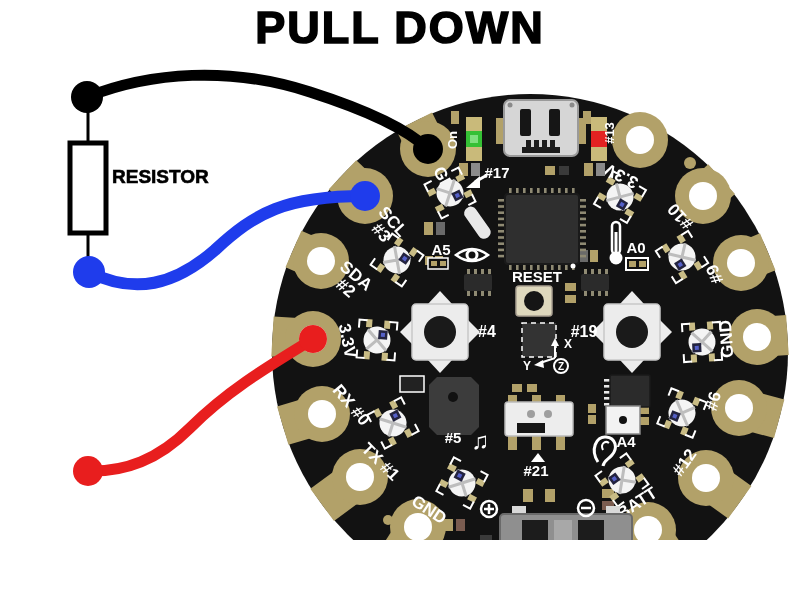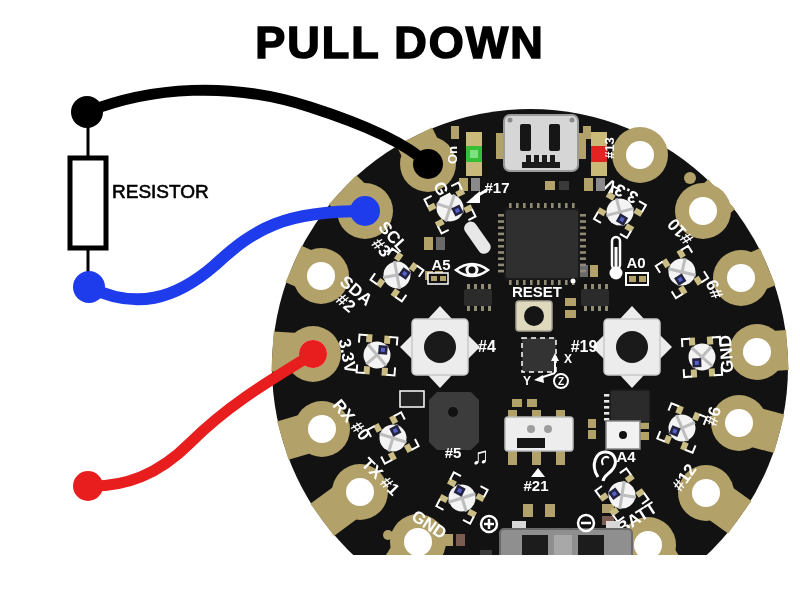--- a/index.html
+++ b/index.html
@@ -1,21 +1,21 @@
 <!DOCTYPE html>
 <html><head>
 <meta charset="utf-8">
 <style>
   html,body{margin:0;padding:0;background:#ffffff;}
   .canvas{position:relative;width:800px;height:540px;background:#ffffff;overflow:hidden;
-          font-family:"Liberation Sans",sans-serif;margin-top:15px;}
+          font-family:"Liberation Sans",sans-serif;}
   .title{position:absolute;top:2px;left:0;width:100%;text-align:center;
          font-size:45px;font-weight:bold;letter-spacing:2px;color:#000;
          -webkit-text-stroke:1.6px #000;}
-  .res-label{position:absolute;left:112px;top:166px;font-size:19px;font-weight:normal;
+  .res-label{position:absolute;left:112px;top:166px;font-size:19px;font-weight:bold;
              color:#000;-webkit-text-stroke:0.6px #000;}
   svg{position:absolute;top:0;left:0;}
   text{font-family:"Liberation Sans",sans-serif;}
 </style>
 </head>
 <body>
 
 <div class="canvas">
   <div class="title">PULL DOWN</div>
   <div class="res-label">RESISTOR</div>

